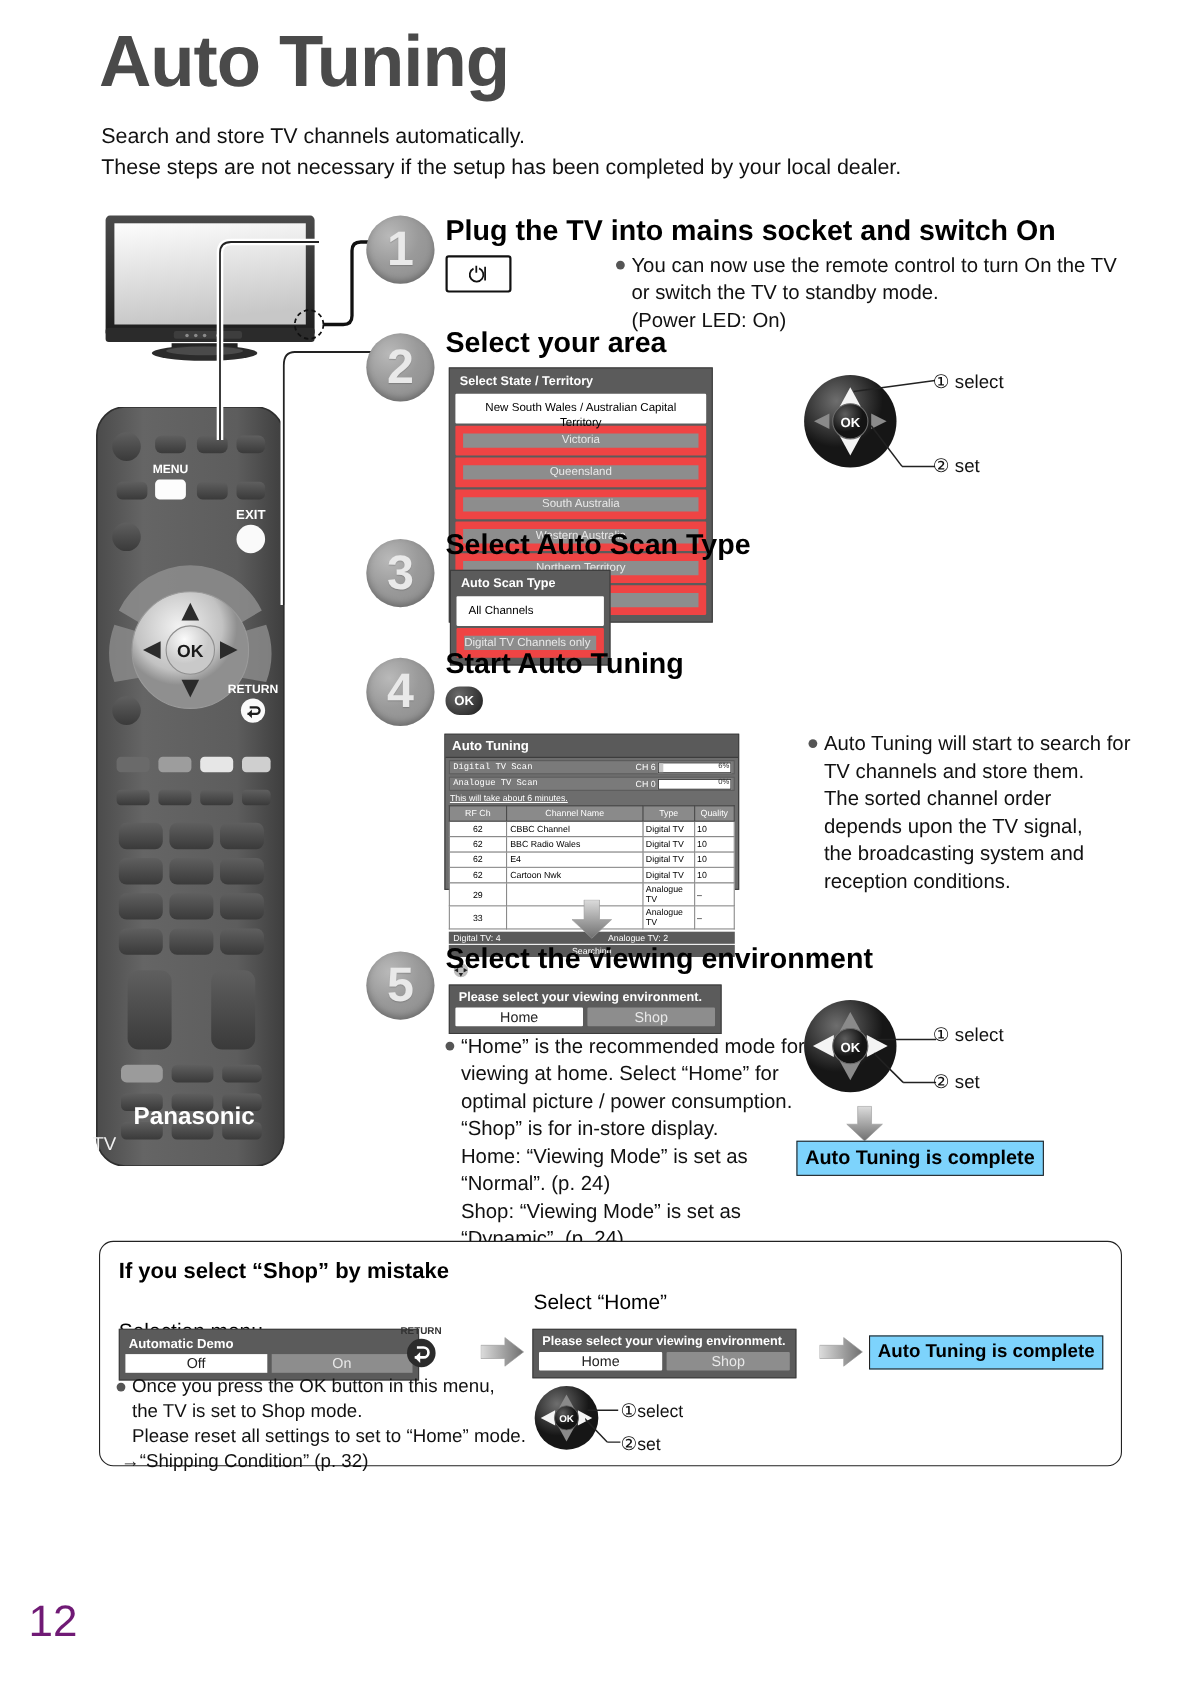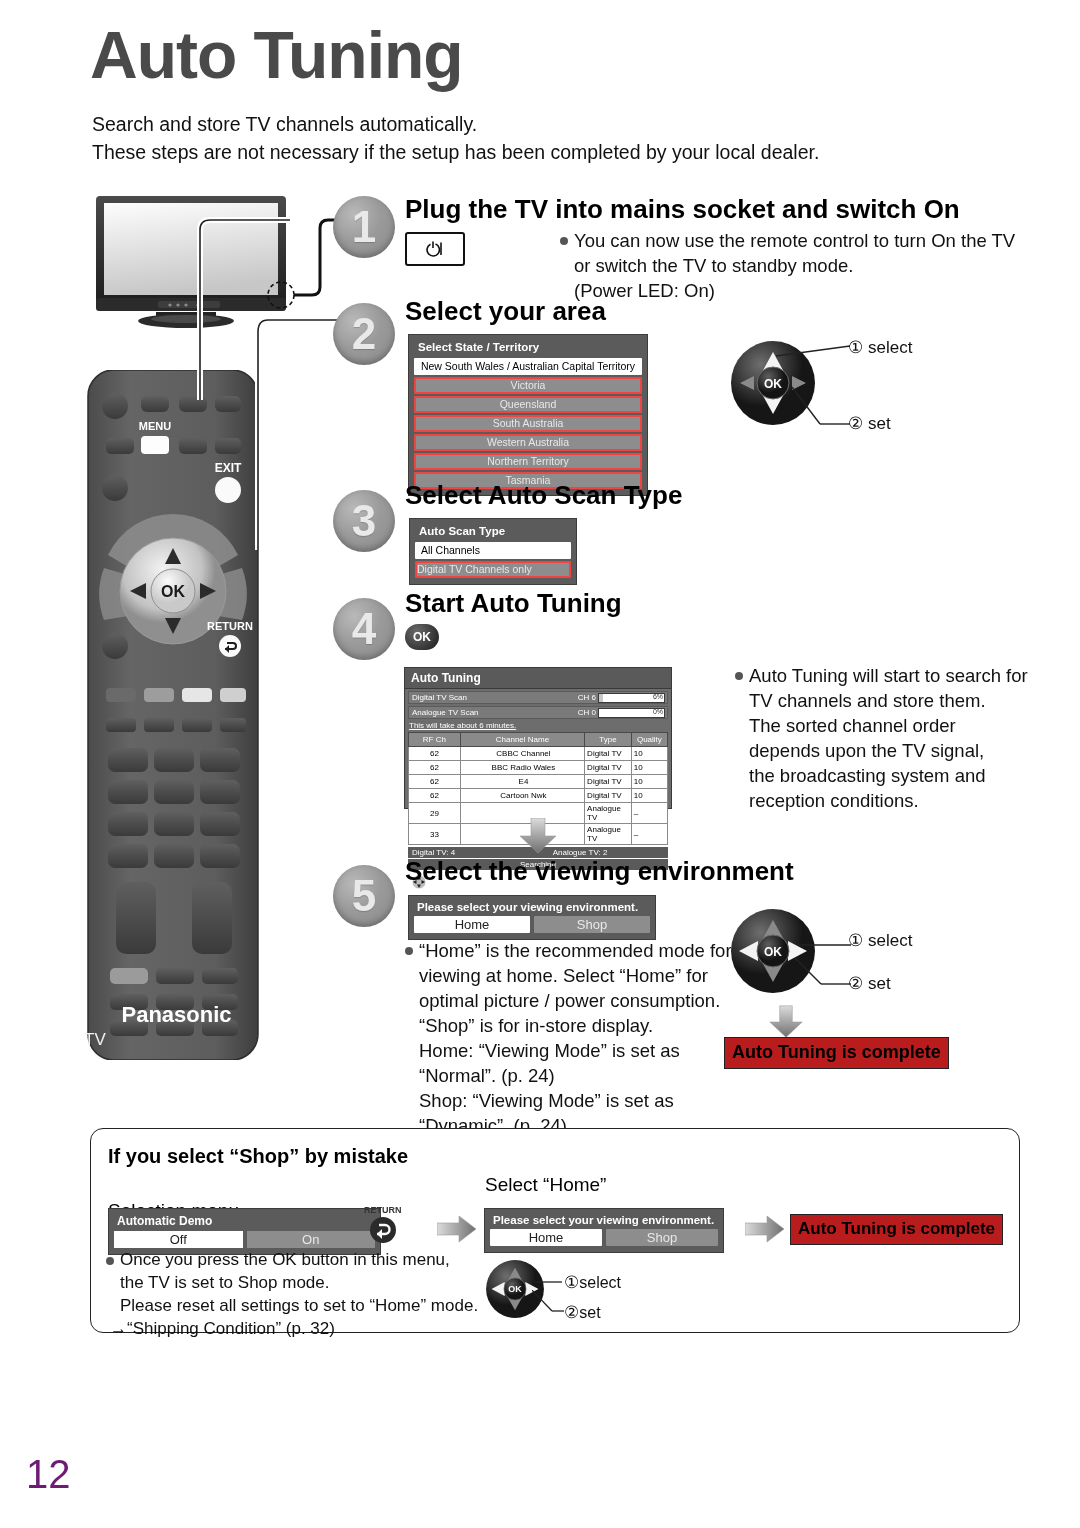--- a/index.html
+++ b/index.html
@@ -45,21 +45,21 @@
   }
 
   
   .osd{
     background:#5b5b5b;border:1px solid #3c3c3c;padding:4px 5px 6px 5px;
     box-sizing:border-box;
   }
   .osd-title{color:#fff;font-size:11.5px;font-weight:bold;padding:2px 3px 3px 4px;}
   .osd-row{
     height:13px;line-height:13px;font-size:10.5px;text-align:center;
-    border:2px solid #ef4444;margin-top:2px;border-radius:1px;
+    border:7px solid #ef4444;margin-top:2px;border-radius:1px;
   }
   .osd-row.sel{background:#fff;color:#000;border-color:#fff;}
   .osd-row.unsel{background:#8d8d8d;color:#e8e8e8;}
 
   
   .powerbtn{
     position:absolute;width:56px;height:30px;border:2px solid #111;border-radius:3px;
     background:#fff;display:flex;align-items:center;justify-content:center;
     font-size:16px;color:#111;
   }
@@ -74,51 +74,51 @@
 
   
   .atdlg{
     position:absolute;background:#6d6d6d;border:1px solid #3a3a3a;
     box-sizing:border-box;
   }
   .atdlg-hd{background:#5a5a5a;color:#fff;font-weight:bold;font-size:12px;
     padding:3px 6px;border-bottom:1px solid #3a3a3a;}
   .scanline{display:flex;align-items:center;height:11px;margin:2px 3px 0 3px;
     font-size:8px;color:#fff;background:#7a7a7a;border:1px solid #5a5a5a;}
-  .scanline .nm{flex:0 0 150px;padding-left:3px;color:#fff;}
+  .scanline .nm{flex:0 0 150px;padding-left:3px;color:#fff;font-family:Liberation Mono, monospace;}
   .scanline .ch{flex:0 0 34px;text-align:right;}
   .pbar{flex:1;height:8px;margin:0 2px;background:#fff;border:1px solid #3a3a3a;position:relative;}
   .pbar i{display:block;height:100%;background:#c9c9c9;}
   .pbar b{position:absolute;right:1px;top:-1px;font-size:7px;font-weight:normal;color:#333;}
   .note{font-size:8px;color:#fff;margin:2px 3px 2px 4px;text-decoration:underline;}
   table.chn{width:calc(100% - 6px);margin:0 3px;border-collapse:collapse;font-size:8px;}
   table.chn th{background:#8a8a8a;color:#fff;border:1px solid #4a4a4a;height:11px;font-weight:normal;}
   table.chn td{background:#fff;color:#000;border:1px solid #8a8a8a;height:11px;text-align:center;}
-  table.chn td.nm{text-align:center;padding-left:3px;}
+  table.chn td.nm{text-align:left;padding-left:3px;}
   table.chn td.ty{text-align:left;padding-left:2px;}
   table.chn td.q{text-align:left;padding-left:2px;}
   .sumrow{display:flex;font-size:8px;color:#fff;margin:2px 3px 0 3px;background:#5a5a5a;height:11px;line-height:11px;}
   .sumrow .a{padding-left:4px;flex:0 0 80px;}
   .sumrow .b{flex:1;text-align:center;}
   .searching{font-size:8px;color:#fff;text-align:center;background:#5a5a5a;margin:1px 3px 0 3px;height:11px;line-height:11px;}
   .exitblk{margin:4px 0 2px 6px;font-size:8px;color:#fff;line-height:10px;}
   .exitblk .b{position:relative;padding-left:8px;}
   .exitblk .b:before{content:"";position:absolute;left:0;top:3px;width:4px;height:4px;border-radius:50%;background:#fff;}
 
   
   .venv{position:absolute;background:#5b5b5b;border:1px solid #3c3c3c;box-sizing:border-box;padding:4px 5px 6px;}
   .venv .hd{color:#fff;font-size:11.5px;font-weight:bold;padding:1px 2px 3px 3px;}
   .venv .opts{display:flex;gap:4px;}
   .venv .opt{flex:1;height:17px;line-height:17px;text-align:center;font-size:13px;border-radius:1px;}
   .venv .opt.sel{background:#fff;color:#222;}
   .venv .opt.unsel{background:#8d8d8d;color:#e8e8e8;}
 
   
   .complete{
-    position:absolute;border:1.5px solid #222;background:#b91c1c;
+    position:absolute;border:1.5px solid #222;background:#7dd3fc;
     font-size:18px;font-weight:bold;color:#000;
     padding:4px 7px 5px;white-space:nowrap;
   }
 
   
   .downarrow{position:absolute;}
 
   
   .botbox{
     position:absolute;left:90px;top:1128px;width:930px;height:205px;
@@ -357,21 +357,21 @@
   </div>
   <div class="smalllbl" style="left:848px;top:413px;">
     <span class="circnum">②</span>
     <span>set</span>
   </div>
 
   <div class="stepnum" style="left:333px;top:490px;">
     <span>3</span>
   </div>
   <div class="stephead" style="left:405px;top:480px;">Select Auto Scan Type</div>
-  <div class="osd" style="position:absolute;left:409px;top:518px;width:168px;">
+  <div class="osd" style="position:absolute;left:409px;top:518px;width:146px;">
     <div class="osd-title">Auto Scan Type</div>
     <div class="osd-row sel" style="text-align:left;padding-left:4px;">All Channels</div>
     <div class="osd-row unsel" style="text-align:left;padding-left:0;">Digital TV Channels only</div>
   </div>
 
   <div class="stepnum" style="left:333px;top:598px;">
     <span>4</span>
   </div>
   <div class="stephead" style="left:405px;top:588px;">Start Auto Tuning</div>
   <div class="okchip" style="left:405px;top:624px;">OK</div>

